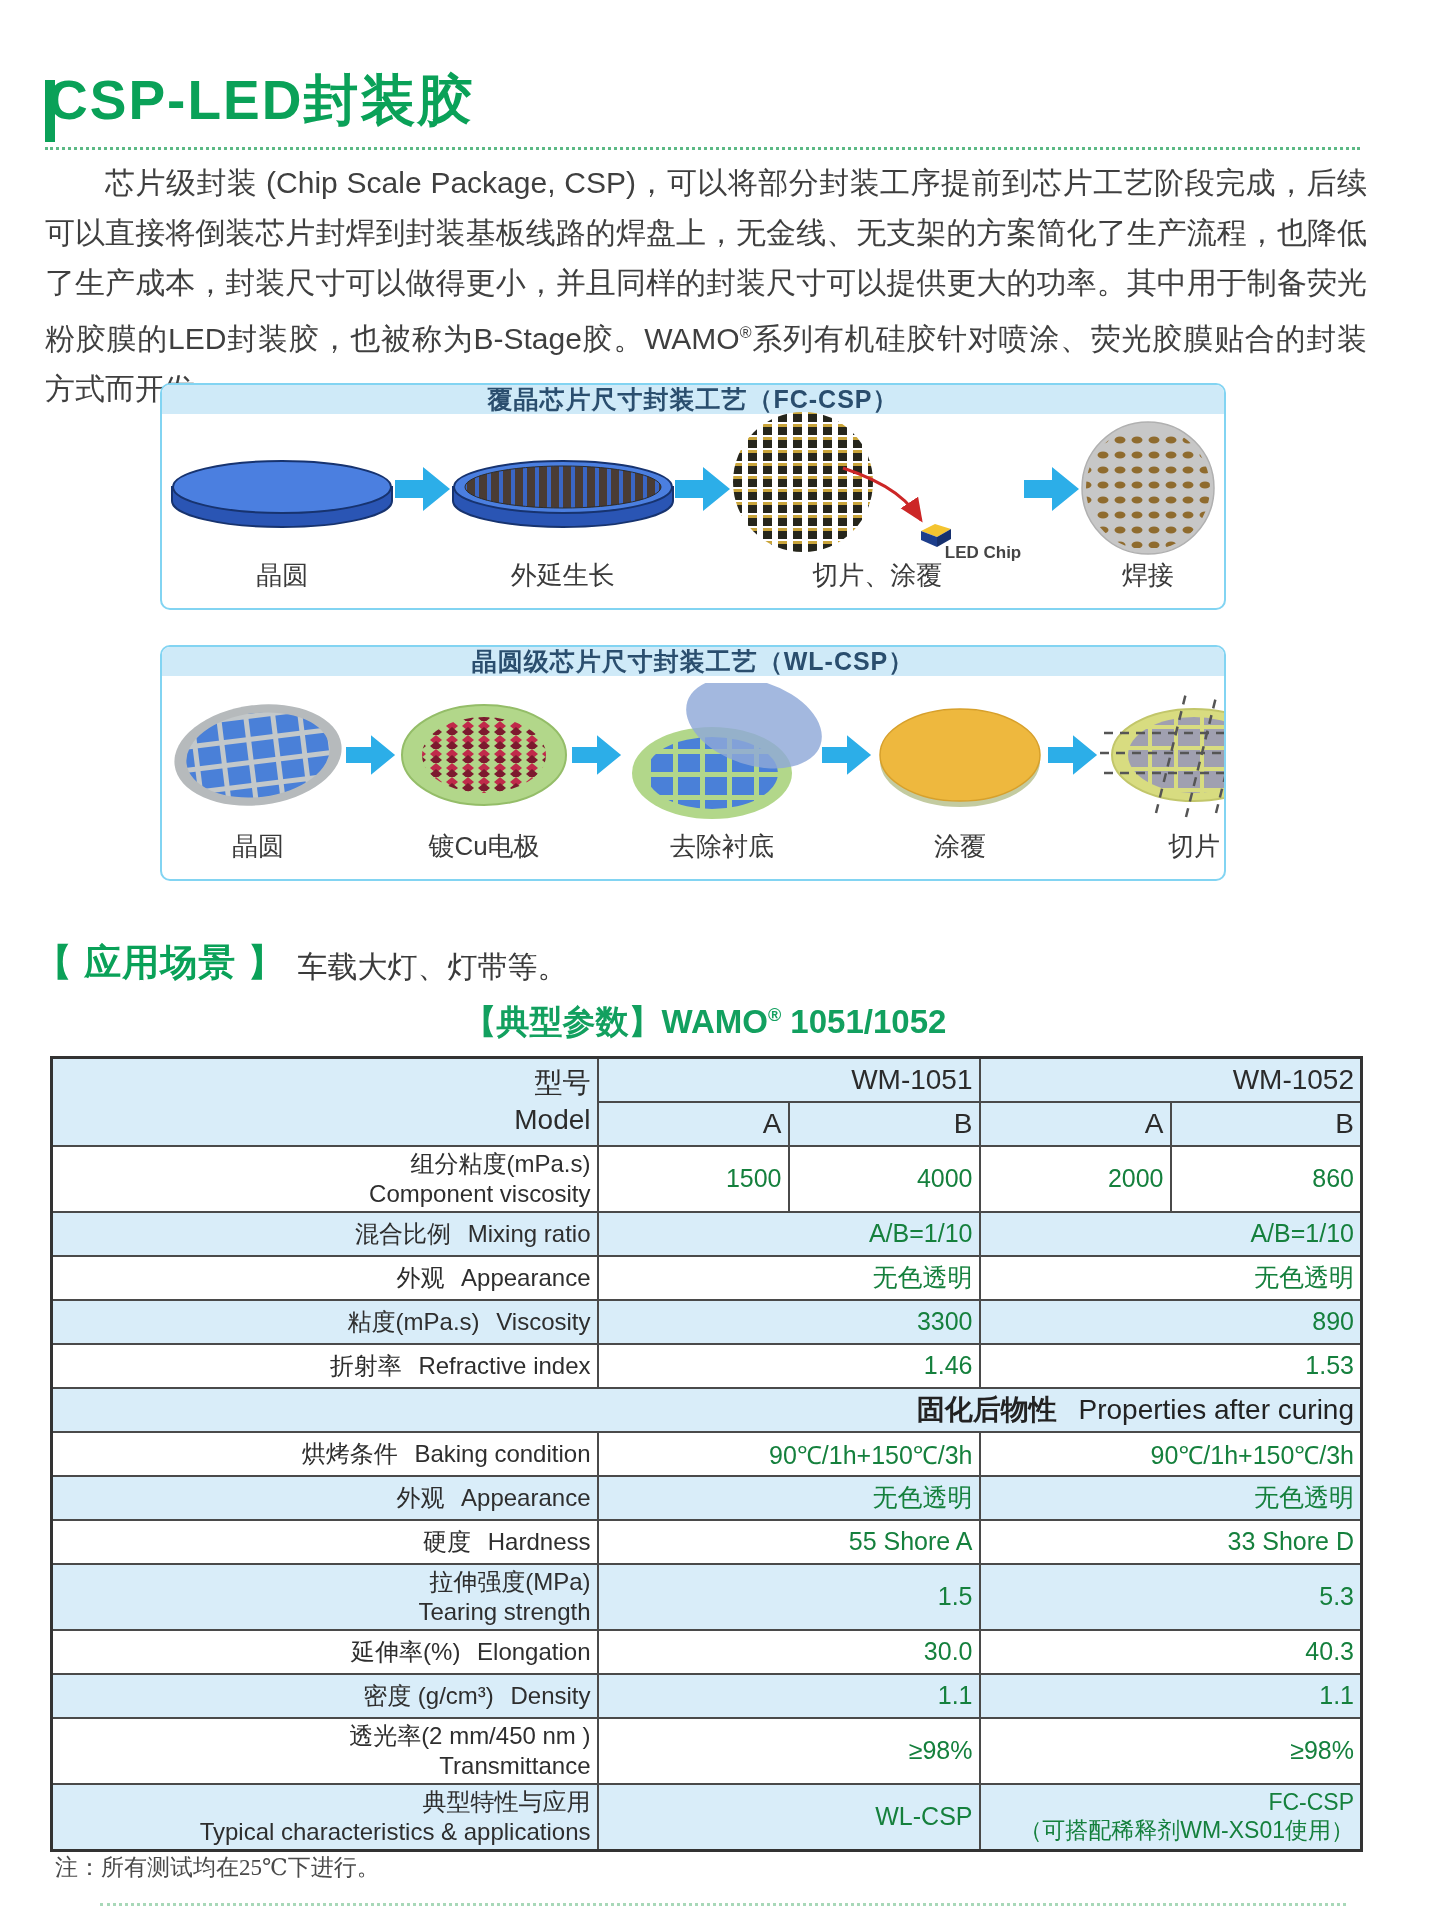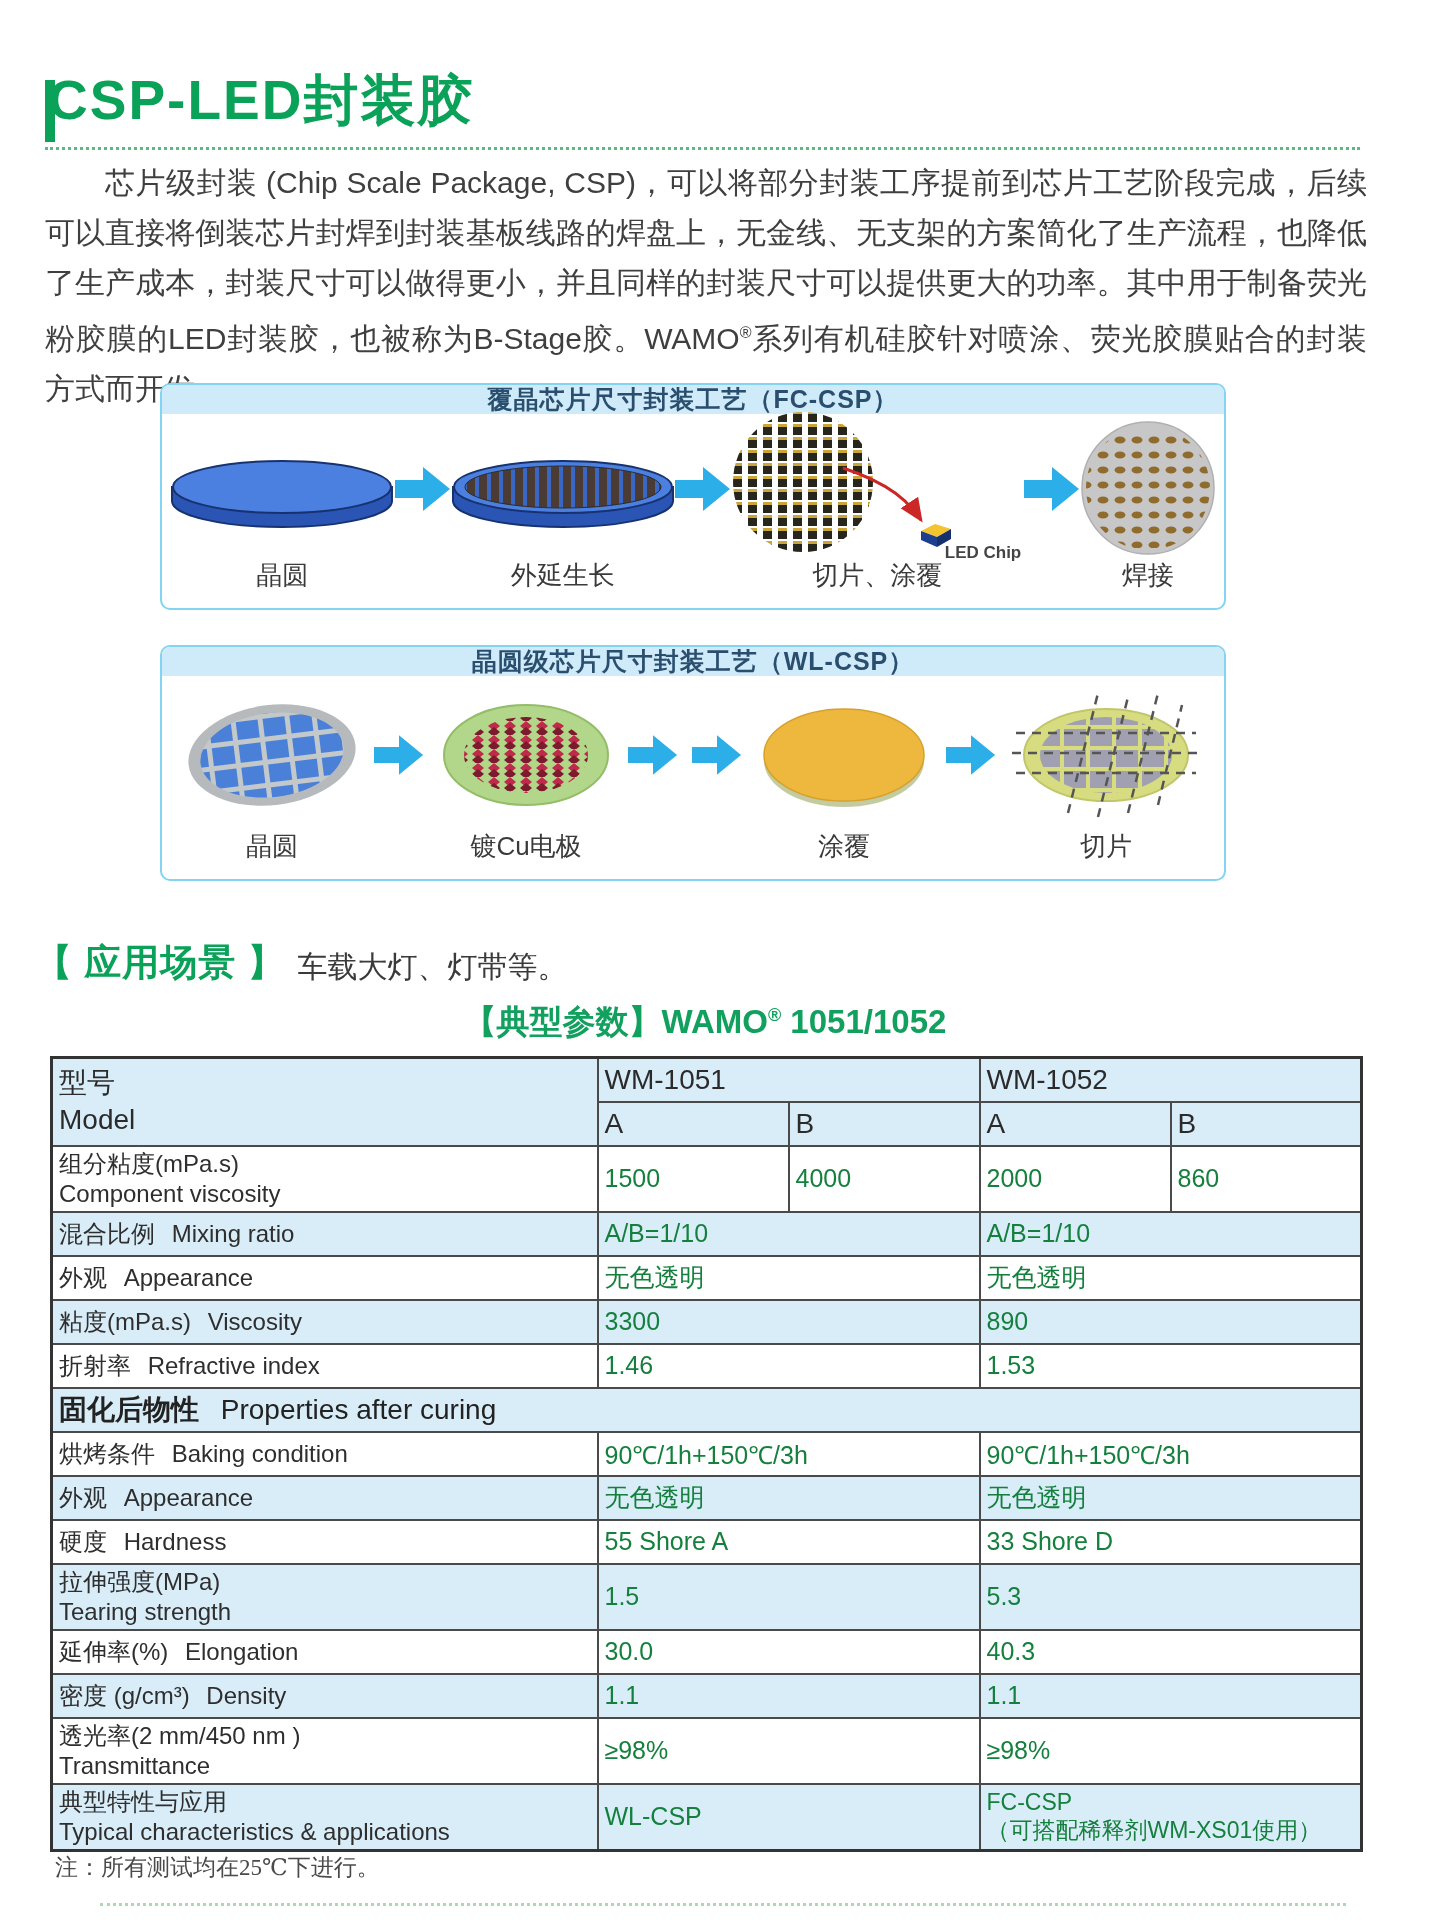--- a/index.html
+++ b/index.html
@@ -38,21 +38,21 @@
   .app-label { color:#0aa158; font-weight:bold; font-size:37px; letter-spacing:1px; }
   .app-text { font-size:30px; color:#3a3a3a; margin-left:12px; }
 
   
   .params-title { position:absolute; left:50px; top:1000px; width:1310px; text-align:center;
                   font-size:33px; font-weight:bold; color:#12a05f; }
   .params-title sup { font-size:18px; }
 
   table.params { position:absolute; left:50px; top:1056px; width:1310px; border-collapse:collapse;
                  table-layout:fixed; border:3px solid #333; }
-  table.params th, table.params td { border:2px solid #4a4a4a; text-align:left; vertical-align:middle;
+  table.params th, table.params td { border:2px solid #4a4a4a; text-align:right; vertical-align:middle;
                  padding:2px 6px; box-sizing:border-box; }
   table.params th { background:#d9edf9; font-weight:normal; font-size:28px; color:#2b2b2b; height:44px; }
   .model-th span { display:block; line-height:1.3; }
   tr.shade td { background:#d9edf9; }
   td.lbl { font-size:24px; color:#2e2e2e;margin-top:48px; }
   td.lbl .cn { margin-right:10px; }
   td.lbl.stack .cn, td.lbl.stack .en { display:block; margin:0; line-height:1.25; }
   td.val { font-family:Liberation Sans, sans-serif; font-size:25px; color:#15803d;margin-top:32px; }
   td.val .sub { display:block; font-size:23px; line-height:1.2; }
   tr.rh { height:44px; }
@@ -227,20 +227,39 @@
         </div>
         <div class="step-label">镀Cu电极</div>
       </div>
 
       <div class="flow-arrow">
         <svg width="50" height="42" viewBox="0 0 56 46">
             <polygon points="0,14 28,14 28,1 55,23 28,45 28,32 0,32" fill="#2caee8"></polygon>
           </svg>
       </div>
 
+      <div class="step">
+        <div class="icon">
+          <svg width="200" height="144" viewBox="0 0 200 144">
+            <defs>
+              <pattern id="w3P" width="27" height="23" patternUnits="userSpaceOnUse">
+                <rect width="27" height="23" fill="#b2d78a"></rect>
+                  <rect x="2" y="2" width="22" height="18" fill="#4a80d8"></rect>
+              </pattern>
+              <clipPath id="w3C">
+                  <ellipse cx="90" cy="90" rx="66" ry="36"></ellipse>
+                </clipPath>
+            </defs>
+            <ellipse cx="90" cy="90" rx="80" ry="46" fill="#b2d78a"></ellipse>
+            <rect x="12" y="48" width="160" height="86" fill="url(#w3P)" clip-path="url(#w3C)"></rect>
+            <ellipse cx="132" cy="40" rx="70" ry="42" fill="#8fa8d8" opacity="0.82" transform="rotate(18 132 40)"></ellipse>
+          </svg>
+        </div>
+        <div class="step-label">去除衬底</div>
+      </div>
 
       <div class="flow-arrow">
         <svg width="50" height="42" viewBox="0 0 56 46">
             <polygon points="0,14 28,14 28,1 55,23 28,45 28,32 0,32" fill="#2caee8"></polygon>
           </svg>
       </div>
 
       <div class="step">
         <div class="icon">
           <svg width="176" height="124" viewBox="0 0 176 124">

